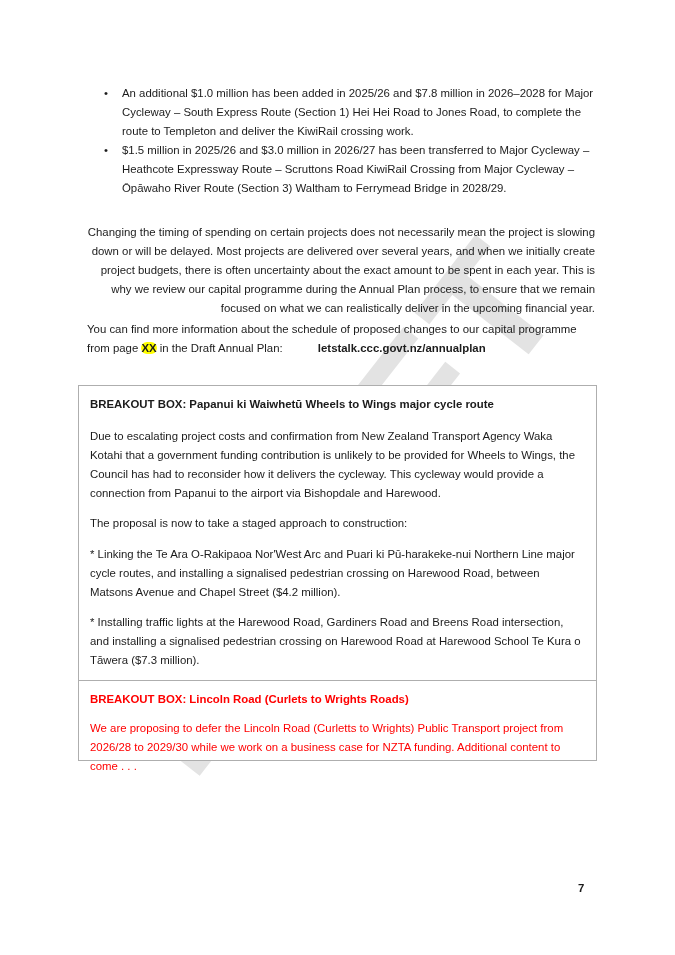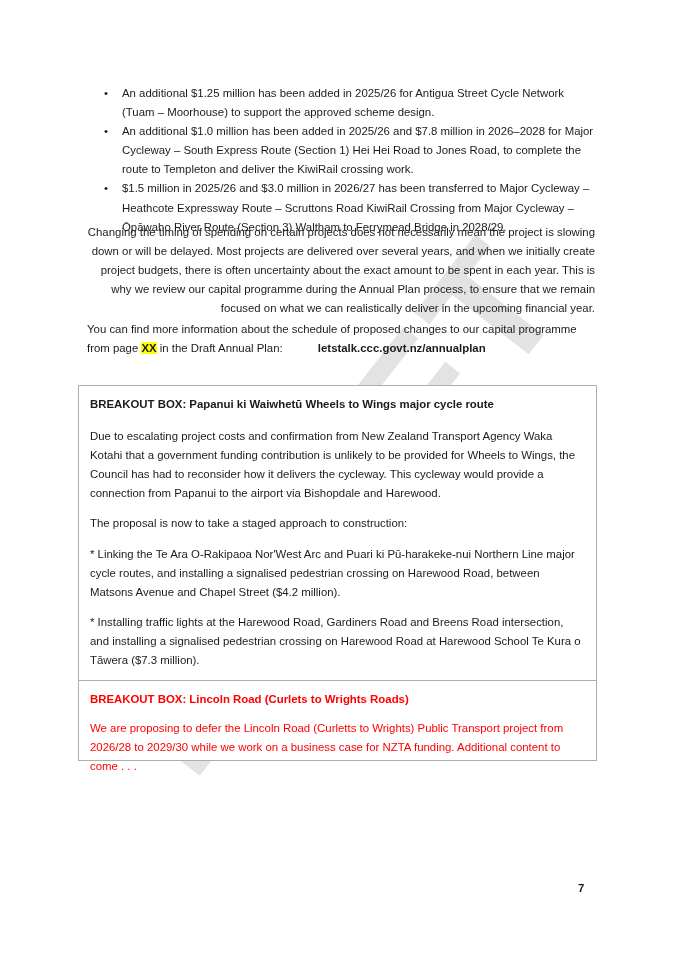--- a/index.html
+++ b/index.html
@@ -89,20 +89,21 @@
     left: 87px;
   }
 
   .p-changing { top: 223px; text-align: right; }
   .p-findmore { top: 320px; }
 
   .hl {
     background: #ffff00;
     font-weight: bold;
     color: #1b1b1b;
+    border-radius: 6px;
   }
   .bold { font-weight: bold; margin-left: 32px; }
 
   
   .breakout {
     position: absolute;
     box-sizing: border-box;
     background: #ffffff;
     border: 1px solid #aeaeae;
   }
@@ -157,21 +158,20 @@
 
 <div class="page">
 
   <div class="watermark">
     <div class="watermark-text">DRAFT</div>
   </div>
 
   <div class="content">
 
     <ul class="bullets body-text">
-      <li>An additional $1.25 million has been added in 2025/26 for Antigua Street Cycle Network (Tuam – Moorhouse) to support the approved scheme design.</li>
       <li>An additional $1.0 million has been added in 2025/26 and $7.8 million in 2026–2028 for Major Cycleway – South Express Route (Section 1) Hei Hei Road to Jones Road, to complete the route to Templeton and deliver the KiwiRail crossing work.</li>
       <li>$1.5 million in 2025/26 and $3.0 million in 2026/27 has been transferred to Major Cycleway – Heathcote Expressway Route – Scruttons Road KiwiRail Crossing from Major Cycleway – Ōpāwaho River Route (Section 3) Waltham to Ferrymead Bridge in 2028/29.</li>
     </ul>
 
     <p class="para body-text p-changing">Changing the timing of spending on certain projects does not necessarily mean the project is slowing down or will be delayed. Most projects are delivered over several years, and when we initially create project budgets, there is often uncertainty about the exact amount to be spent in each year. This is why we review our capital programme during the Annual Plan process, to ensure that we remain focused on what we can realistically deliver in the upcoming financial year.</p>
 
     <p class="para body-text p-findmore"><span>You can find more information about the schedule of proposed changes to our capital programme from page </span><span class="hl">XX</span><span> in the Draft Annual Plan: </span><span class="bold">letstalk.ccc.govt.nz/annualplan</span></p>
 
     <div class="breakout" id="breakout-wheels">
       <div class="inner">

